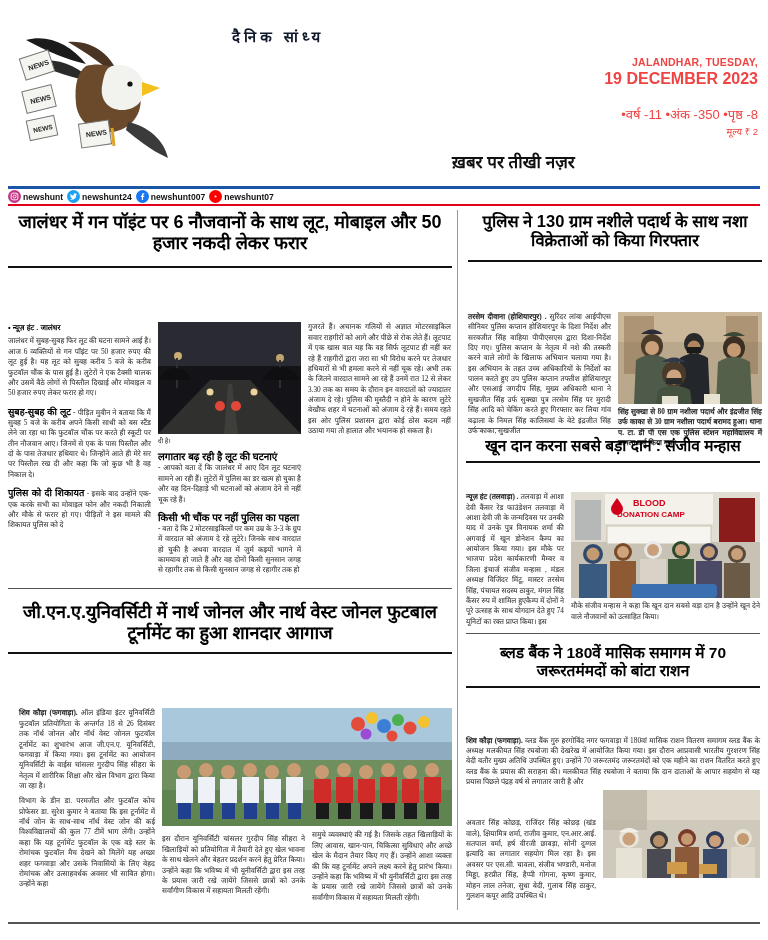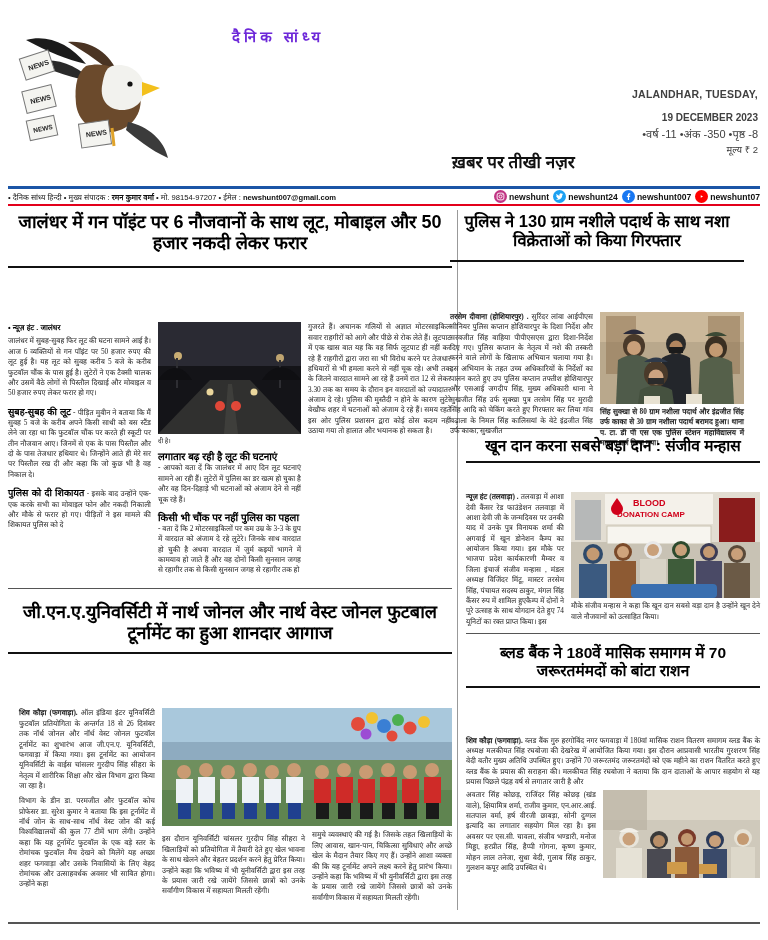--- a/index.html
+++ b/index.html
@@ -11,46 +11,46 @@
   }
   .page { position: relative; width: 768px; height: 940px; background:#fff; padding: 0; }
 
   
   .masthead { position: relative; height: 185px; width: 768px; }
   .eagle-wrap { position: absolute; left: 8px; top: 22px; width: 190px; height: 150px; }
   .eagle-svg { width: 190px; height: 150px; }
   .dainik-line {
     position: absolute; left: 232px; top: 26px;
     font-family: "Liberation Sans", sans-serif;
-    font-size: 15px; font-weight: bold; color: #6d28d9;
+    font-size: 15px; font-weight: bold; color: #0f172a;
     letter-spacing: 4px;
   }
   .paper-name {
     position: absolute; left: 196px; top: 36px;
     font-family: "Liberation Sans", sans-serif;
     font-weight: bold; font-size: 96px; line-height: 96px;
     color: #e3001b;
     letter-spacing: -2px;
     white-space: nowrap;
     text-shadow: 1px 0 0 #e3001b, 2px 0 0 #e3001b;
   }
   .tagline {
     position: absolute; left: 452px; top: 150px;
     font-family: "Liberation Sans", sans-serif;
     font-size: 17px; font-weight: bold; color: #111;
   }
   .dateblock {
-    position: absolute; right: 10px; top: 88px;
+    position: absolute; right: 10px; top: 56px;
     text-align: right;
     font-family: "Liberation Sans", sans-serif;
-    color: #404040;
+    color: #ef4444;
   }
   .dateblock .l1 { font-size: 10.5px; font-weight: bold; letter-spacing: .2px; }
-  .dateblock .l2 { font-size: 10px; font-weight: bold; margin-top: 12px; }
-  .dateblock .l3 { font-size: 11px; margin-top: 3px; }
+  .dateblock .l2 { font-size: 16px; font-weight: bold; margin-top: 2px; }
+  .dateblock .l3 { font-size: 13px; margin-top: 17px; }
   .dateblock .l4 { font-size: 9.5px; margin-top: 2px; }
 
   
   .rulebar { position:absolute; left:8px; right:8px; height:3px; background:#1b55a6; top:186px; }
   .rulebar.red { background:#e3001b; top:204px; height:2px; }
   .contactbar {
     position: absolute; left: 8px; right: 8px; top: 189px; height: 15px;
     display: flex; align-items: center; justify-content: space-between;
   }
   .contact-text {
@@ -145,23 +145,20 @@
       <div class="l2">19 DECEMBER 2023</div>
       <div class="l3">•वर्ष -11  •अंक -350  •पृष्ठ -8</div>
       <div class="l4">मूल्य ₹ 2</div>
     </div>
   </div>
 
   <div class="rulebar"></div>
   <div class="rulebar red"></div>
 
   <div class="contactbar">
-    <div class="contact-text">
-      <span>• दैनिक सांध्य हिन्दी • मुख्य संपादक : </span><b>रमन कुमार वर्मा</b><span> • मो. 98154-97207 • ईमेल : </span><b>newshunt007@gmail.com</b>
-    </div>
     <div class="social-group">
 
       <div class="social-item">
         <span class="sicon" style="background:#C13584">
           <svg width="9" height="9" viewBox="0 0 24 24" fill="none" stroke="#fff" stroke-width="2.4">
             <rect x="3" y="3" width="18" height="18" rx="5"></rect>
               <circle cx="12" cy="12" r="4"></circle>
               <circle cx="17.5" cy="6.5" r="1.2" fill="#fff" stroke="none"></circle>
           </svg>
         </span>
@@ -256,21 +253,21 @@
         </div>
 
         <div class="col" style="width:143px;">
           <div class="body-txt">गुजरते हैं। अचानक गलियों से अज्ञात मोटरसाइकिल सवार राहगीरों को आगे और पीछे से रोक लेते हैं। लूटपाट में एक खास बात यह कि वह सिर्फ लूटपाट ही नहीं कर रहे हैं राहगीरों द्वारा जरा सा भी विरोध करने पर तेजधार हथियारों से भी हमला करने से नहीं चूक रहे। अभी तक के जितने वारदात सामने आ रहे हैं उनमें रात 12 से लेकर 3.30 तक का समय के दौरान इन वारदातों को ज्यादातर अंजाम दे रहे। पुलिस की मुस्तैदी न होने के कारण लुटेरे बेखौफ शहर में घटनाओं को अंजाम दे रहे हैं। समय रहते इस ओर पुलिस प्रशासन द्वारा कोई ठोस कदम नहीं उठाया गया तो हालात और भयानक हो सकता है।</div>
         </div>
       </div>
 
       <div class="divline" style="left:0; top:378px; width:444px; height:1px; background:#555;"></div>
     </div>
 
-    <div class="art" style="left:442px; top:0; width:294px;">
+    <div class="art" style="left:460px; top:0; width:294px;">
       <div class="headline h-right" style="padding:2px 4px 5px 4px;">पुलिस ने 130 ग्राम नशीले पदार्थ के साथ नशा विक्रेताओं को किया गिरफ्तार</div>
       <div class="divline" style="left:0; top:50px; width:294px; height:2px;"></div>
 
       <div class="cols" style="padding-top:56px;">
         <div class="col" style="width:143px;">
           <div class="body-txt">
             <b>तरसेम दीवाना (होशियारपुर) .</b>
             <span>सुरिंदर लांबा आईपीएस सीनियर पुलिस कप्तान होशियारपुर के दिशा निर्देश और सरबजीत सिंह बाहिया पीपीएसएस द्वारा दिशा-निर्देश दिए गए। पुलिस कप्तान के नेतृत्व में नशे की तस्करी करने वाले लोगों के खिलाफ अभियान चलाया गया है। इस अभियान के तहत उच्च अधिकारियों के निर्देशों का पालन करते हुए उप पुलिस कप्तान तफ्तीश होशियारपुर और एसआई जगदीप सिंह, मुख्य अधिकारी थाना ने सुखजीत सिंह उर्फ सुक्खा पुत्र तरसेम सिंह पर मुरादी सिंह आदि को चेकिंग करते हुए गिरफ्तार कर लिया गांव बढ़ाला के निमल सिंह कालिसयां के बेटे इंद्रजीत सिंह उर्फ काका, सुखजीत</span>
           </div>
         </div>
@@ -476,21 +473,21 @@
       <div class="headline h-sec2" style="padding:2px 2px 5px 2px; font-size:15.5px;">ब्लड बैंक ने 180वें मासिक समागम में 70 जरूरतमंमदों को बांटा राशन</div>
       <div class="divline" style="left:0; top:44px; width:294px; height:2px;"></div>
 
       <div style="padding-top:50px;">
         <div class="body-txt">
           <b>शिव कौड़ा (फगवाड़ा).</b>
           <span>ब्लड बैंक गुरु हरगोबिंद नगर फगवाड़ा में 180वां मासिक राशन वितरण समागम ब्लड बैंक के अध्यक्ष मलकीयत सिंह रघबोजा की देखरेख में आयोजित किया गया। इस दौरान आप्रवासी भारतीय गुरशरण सिंह बेदी बतौर मुख्य अतिथि उपस्थित हुए। उन्होंने 70 जरूरतमंद जरूरतमंदों को एक महीने का राशन वितरित करते हुए ब्लड बैंक के प्रयास की सराहना की। मलकीयत सिंह रघबोजा ने बताया कि दान दाताओं के आपार सहयोग से यह प्रयास पिछले पंद्रह वर्ष से लगातार जारी है और</span>
         </div>
 
         <div class="cols" style="margin-top:3px;">
-          <div class="col" style="width:130px;">
+          <div class="col" style="width:130px;margin-top:28px;">
             <div class="body-txt">अवतार सिंह कोछड़, राजिंदर सिंह कोछड़ (खंड वाले), क्षियामित्र शर्मा, राजीव कुमार, एन.आर.आई. सतपाल वर्मा, हर्ष वीरजी छाबड़ा, सोनी दुग्गल इत्यादि का लगातार सहयोग मिल रहा है। इस अवसर पर एस.सी. चावला, संजीव भण्डारी, मनोज मिड्डा, हरप्रीत सिंह, हैप्पी गोगना, कृष्ण कुमार, मोहन लाल तनेजा, सुधा बेदी, गुलाब सिंह ठाकुर, गुलशन कपूर आदि उपस्थित थे।</div>
           </div>
           <div class="col" style="width:157px;">
             <div class="photo" style="height:88px; width:157px;">
               <svg viewBox="0 0 157 88" style="width:157px;height:88px;display:block">
                 <rect width="157" height="88" fill="#cfc9bb"></rect>
                 <rect width="157" height="30" fill="#ded8ca"></rect>
                 <rect x="0" y="0" width="44" height="40" fill="#b9b2a2" opacity=".7"></rect>
                 <g>
                   <circle cx="26" cy="48" r="10" fill="#e8e4da"></circle>

